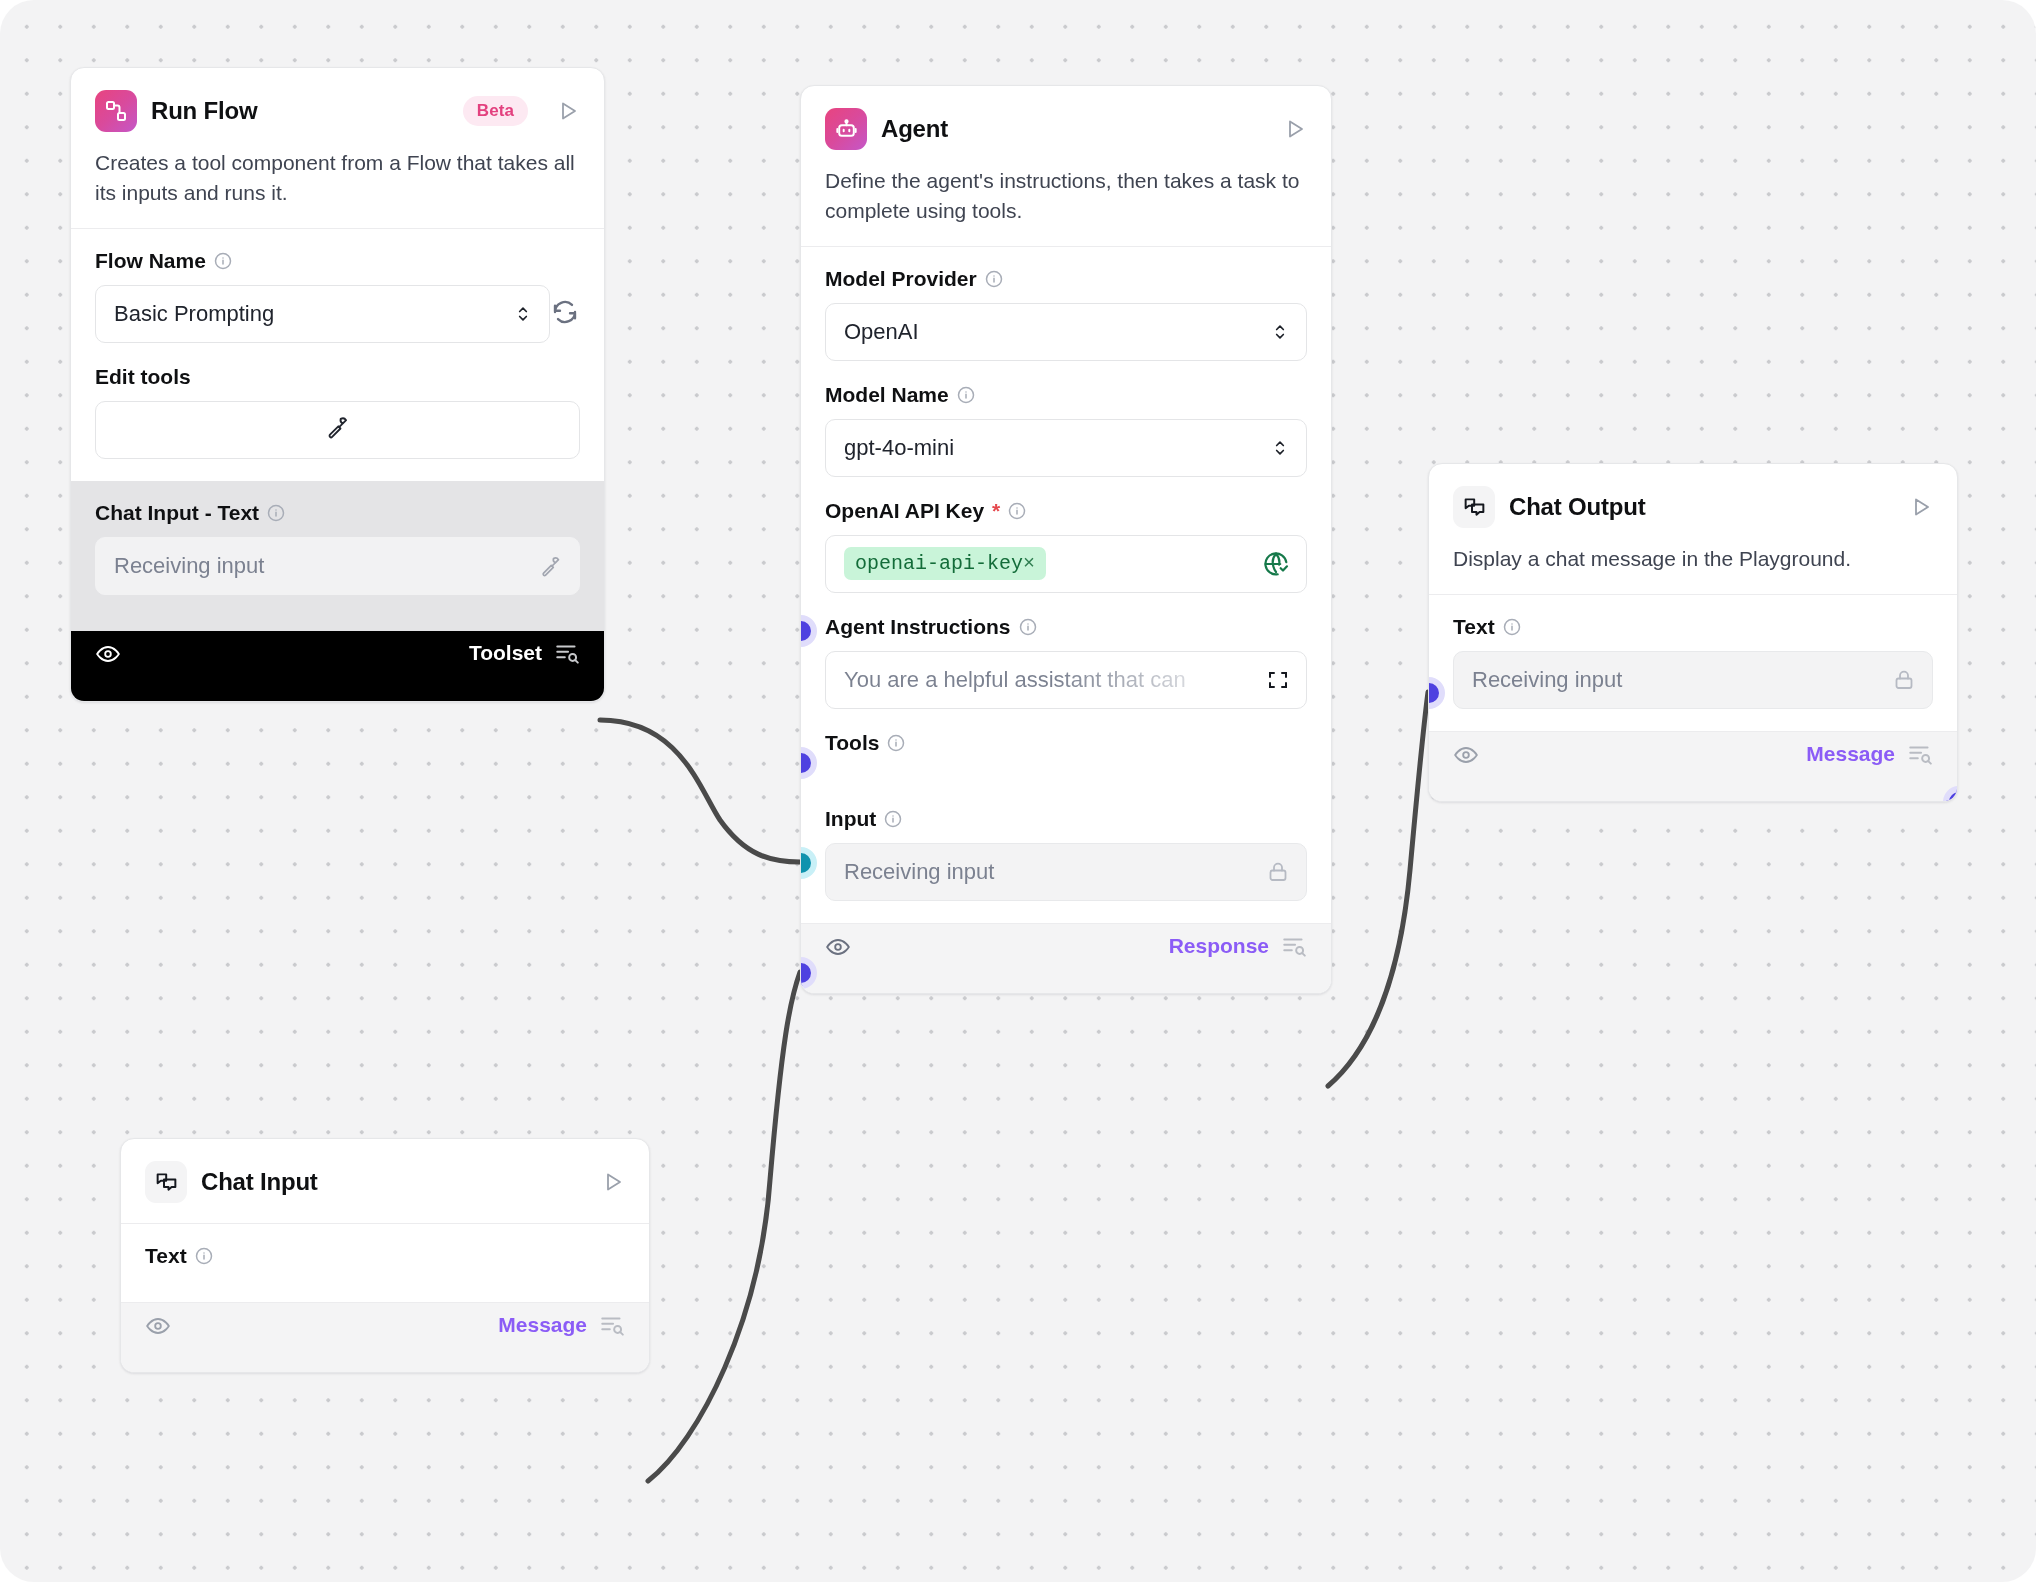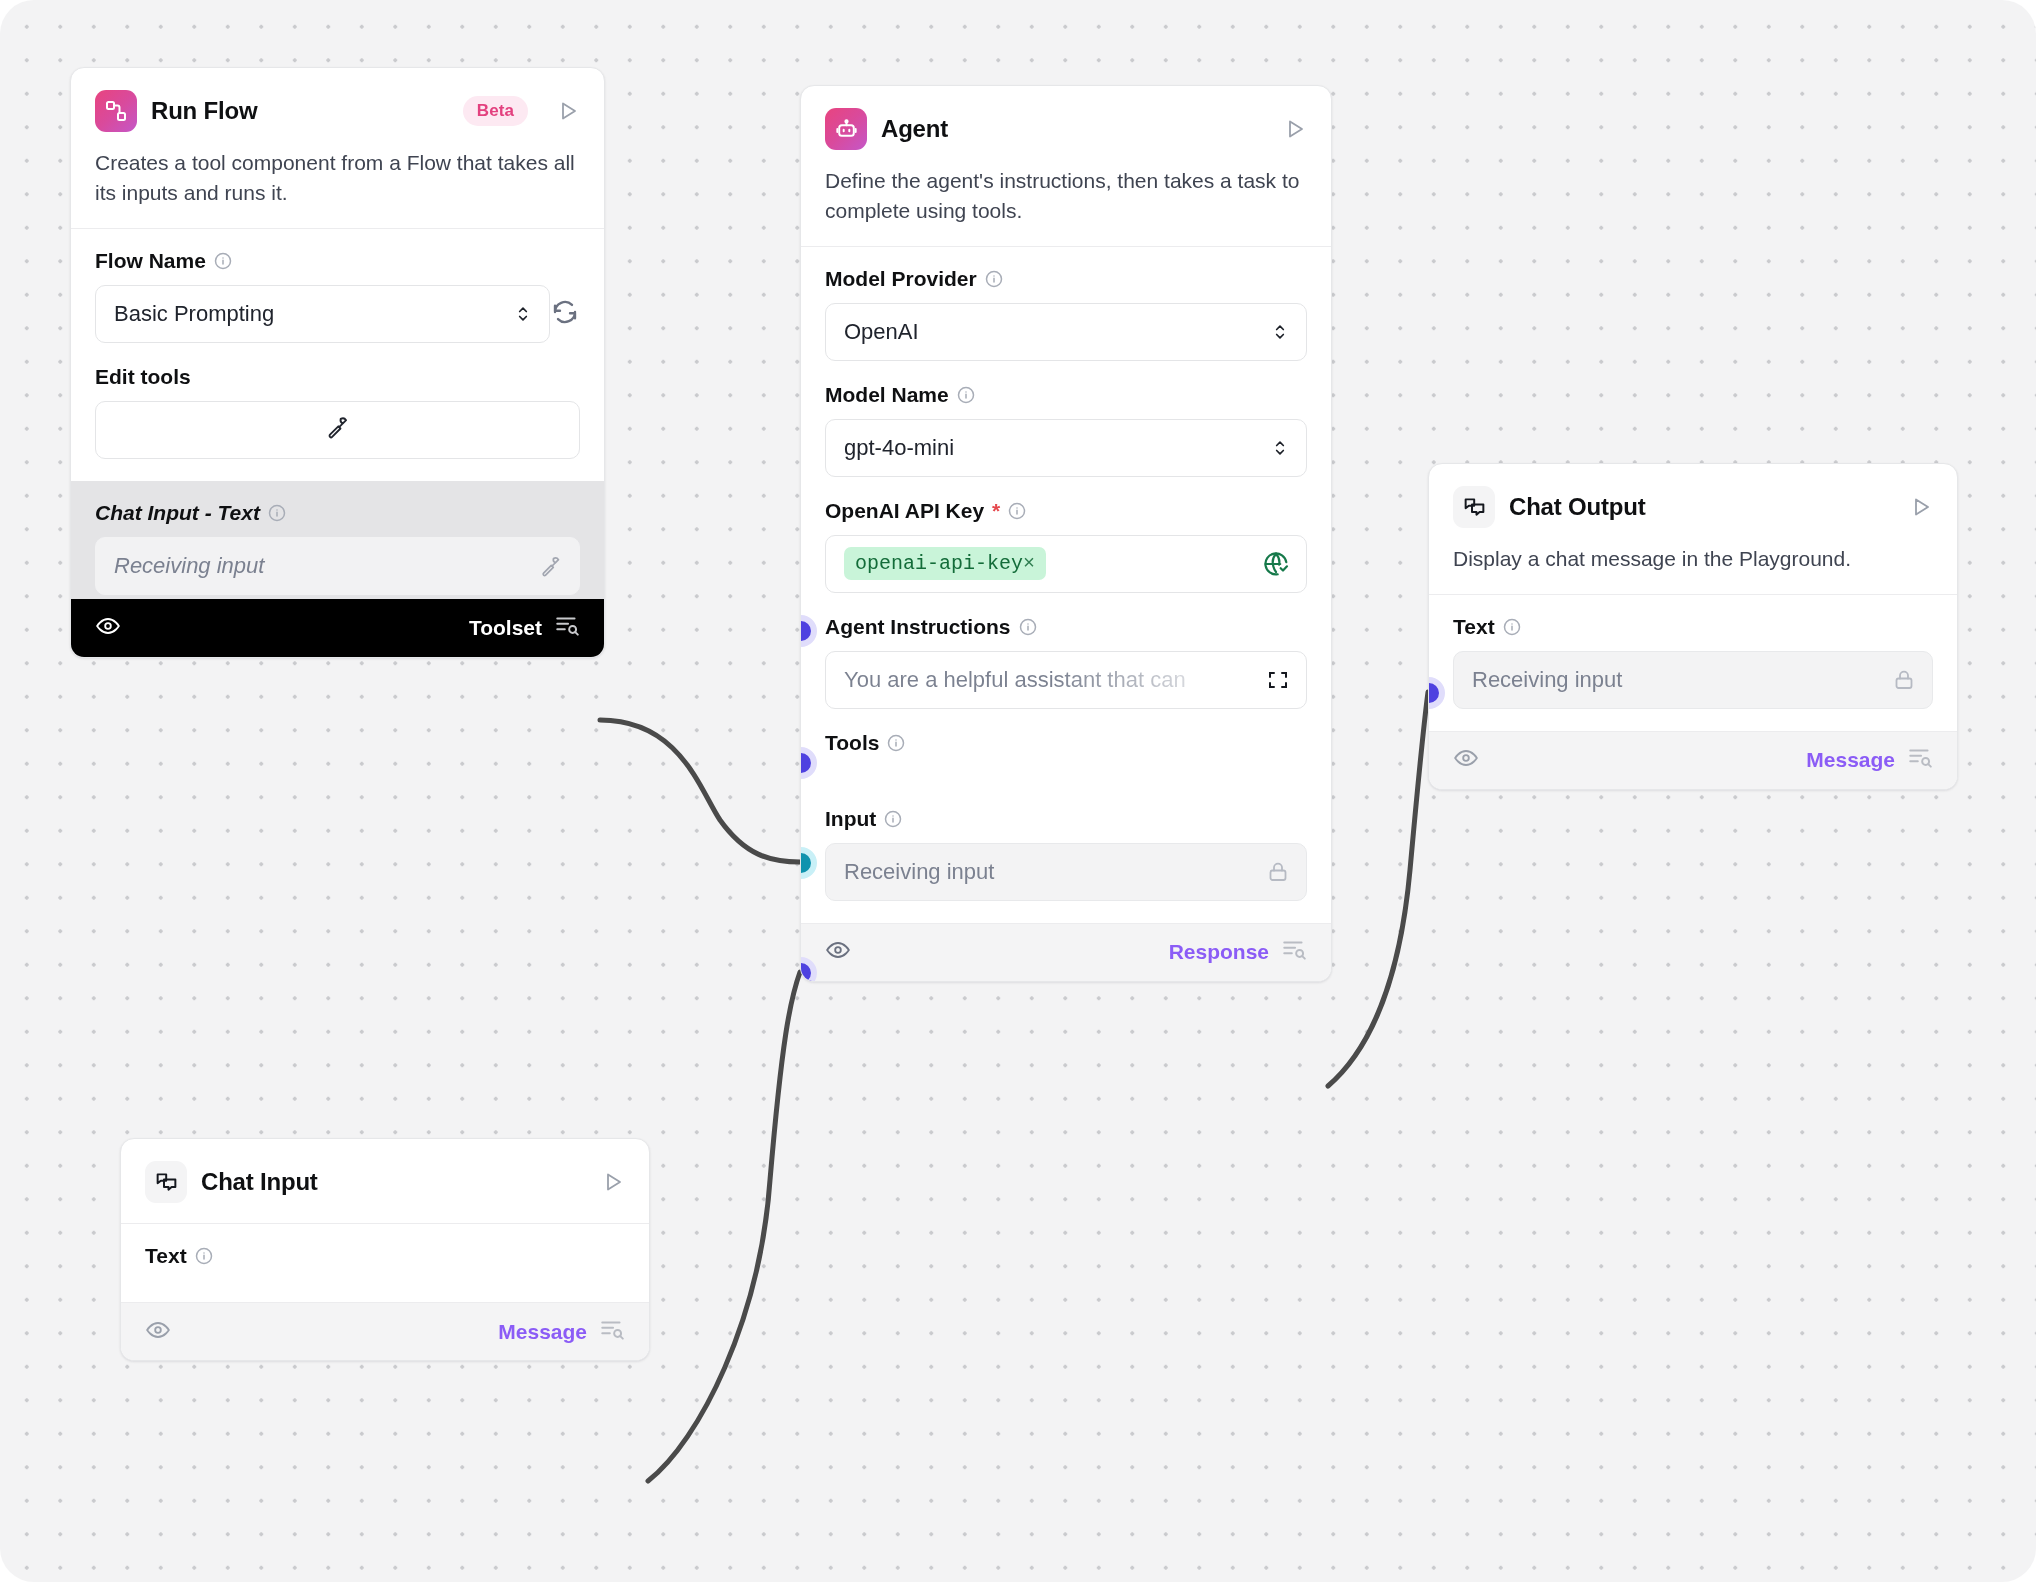--- a/index.html
+++ b/index.html
@@ -81,22 +81,22 @@
   .control.muted { background: #f3f3f4; border-color: #e8e9eb; }
   .control .ph { color: #7b8190; }
   .control .val { color: #20242d; }
   .control .right-ic { position: absolute; right: 16px; top: 50%; transform: translateY(-50%); display:flex; }
   .control.btn { justify-content: center; }
 
   .select-row { display: flex; align-items: center; }
   .select-row .control { flex: 1 1 auto; }
 
   .node-foot {
-    display: flex; align-items: center;
-    padding: 4px 24px; height: 58px;
+    display: flex; align-items: flex-start;
+    padding: 10px 24px; height: 70px;
     background: #f4f4f5; border-top: 1px solid #ececee;
   }
   .node-foot.dark { background: #000000; border-top: none; }
   .foot-spacer { flex: 1 1 auto; }
   .foot-label { font-size: 21px; font-weight: 700; color: #8b5cf6; margin-right: 12px; }
   .node-foot.dark .foot-label { color: #ffffff; }
 
   
   .chip {
     display: inline-flex; align-items: center; gap: 0;
@@ -117,21 +117,21 @@
   
   .handle {
     position: absolute; width: 20px; height: 20px; border-radius: 50%;
     border: 6px solid; box-sizing: content-box;
     transform: translate(-50%,-50%);
   }
   .handle.blue { background: #4e41e0; border-color: #e0ddfb; }
   .handle.teal { background: #0f93ae; border-color: #c9f0f7; }
 
   
-  .band { background: #e4e4e6; padding: 20px 24px 4px 24px; font-style: italic; }
+  .band { background: #e4e4e6; padding: 20px 24px 36px 24px; }
   .band .control.muted { background: #f2f2f3; border-color: #f2f2f3; }
 </style>
 </head>
 <body>
 
 <div id="canvas">
 
   <svg id="edges">
     <path d="M 600,720 C 680,720 700,790 720,820 C 745,855 770,862 800,862" stroke="#4a4a4a" stroke-width="5" fill="none" stroke-linecap="round"></path>
     <path d="M 648,1481 C 700,1440 760,1320 770,1180 C 782,1040 790,1000 800,972" stroke="#4a4a4a" stroke-width="5" fill="none" stroke-linecap="round"></path>

